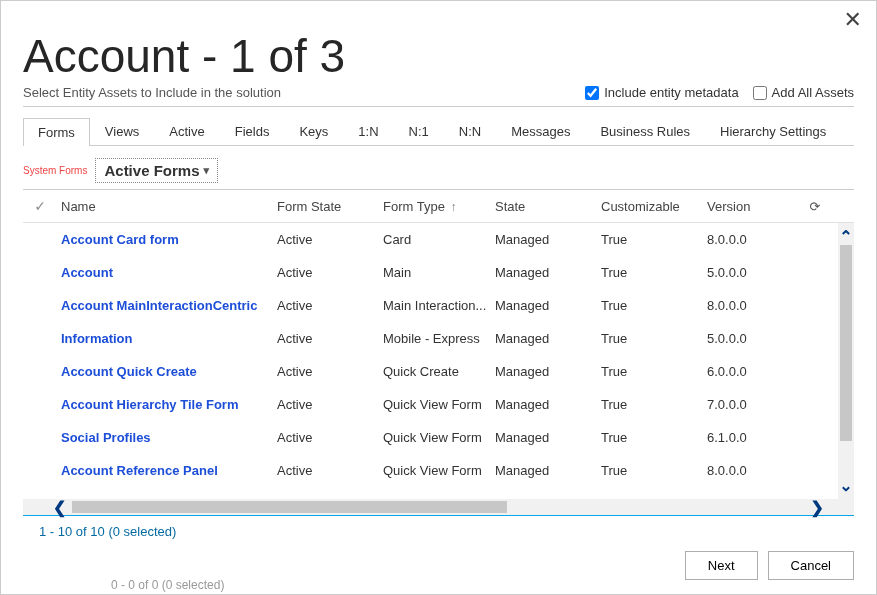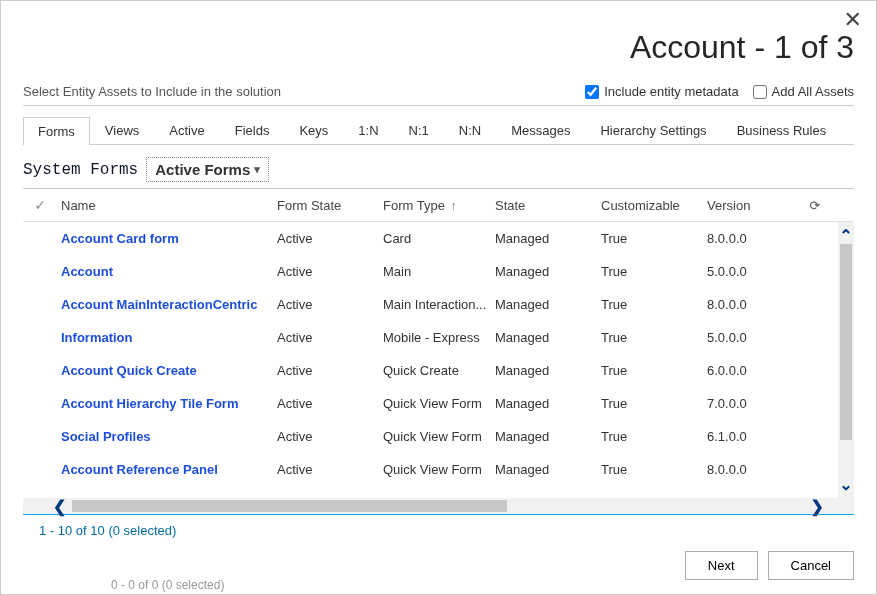--- a/index.html
+++ b/index.html
@@ -21,25 +21,24 @@
   }
   .close-x {
     position: absolute;
     top: 8px; right: 14px;
     font-size: 22px;
     color: #444;
     cursor: pointer;
     line-height: 1;
   }
   .page-title {
-    font-size: 32px;
+    font-size: 46px;
     font-weight: 300;
     color: #262626;
-    margin: 18px 0 18px 0;
-    text-align: right;
+    margin: 18px 0 2px 0;
   }
   .subtitle-row {
     display: flex;
     justify-content: space-between;
     align-items: center;
     border-bottom: 1px solid #ccc;
     padding-bottom: 6px;
     margin-bottom: 10px;
     gap: 44px;
   }
@@ -67,21 +66,21 @@
     top: 1px;
     background: #fff;
   }
 
   .filter-row {
     display: flex;
     align-items: center;
     gap: 8px;
     margin: 12px 0 6px 0;
   }
-  .filter-label { color: #0f172a; font-size: 16px; font-family: Liberation Mono, monospace; }
+  .filter-label { color: #ef4444; font-size: 10px; }
   .filter-select {
     display: inline-flex;
     align-items: center;
     gap: 4px;
     border: 1px dotted #888;
     padding: 3px 8px;
     font-weight: 600;
     font-size: 15px;
     cursor: pointer;
   }
@@ -201,22 +200,22 @@
   <div class="tabstrip" id="tabstrip">
       <div class="tab active">Forms</div>
       <div class="tab">Views</div>
       <div class="tab">Active</div>
       <div class="tab">Fields</div>
       <div class="tab">Keys</div>
       <div class="tab">1:N</div>
       <div class="tab">N:1</div>
       <div class="tab">N:N</div>
       <div class="tab">Messages</div>
+      <div class="tab">Business Rules</div>
       <div class="tab">Hierarchy Settings</div>
-      <div class="tab">Business Rules</div>
     </div>
 
   <div class="filter-row">
     <span class="filter-label">System Forms</span>
     <span class="filter-select">
       <span>Active Forms</span>
       <span class="chev">▾</span>
     </span>
   </div>
 

